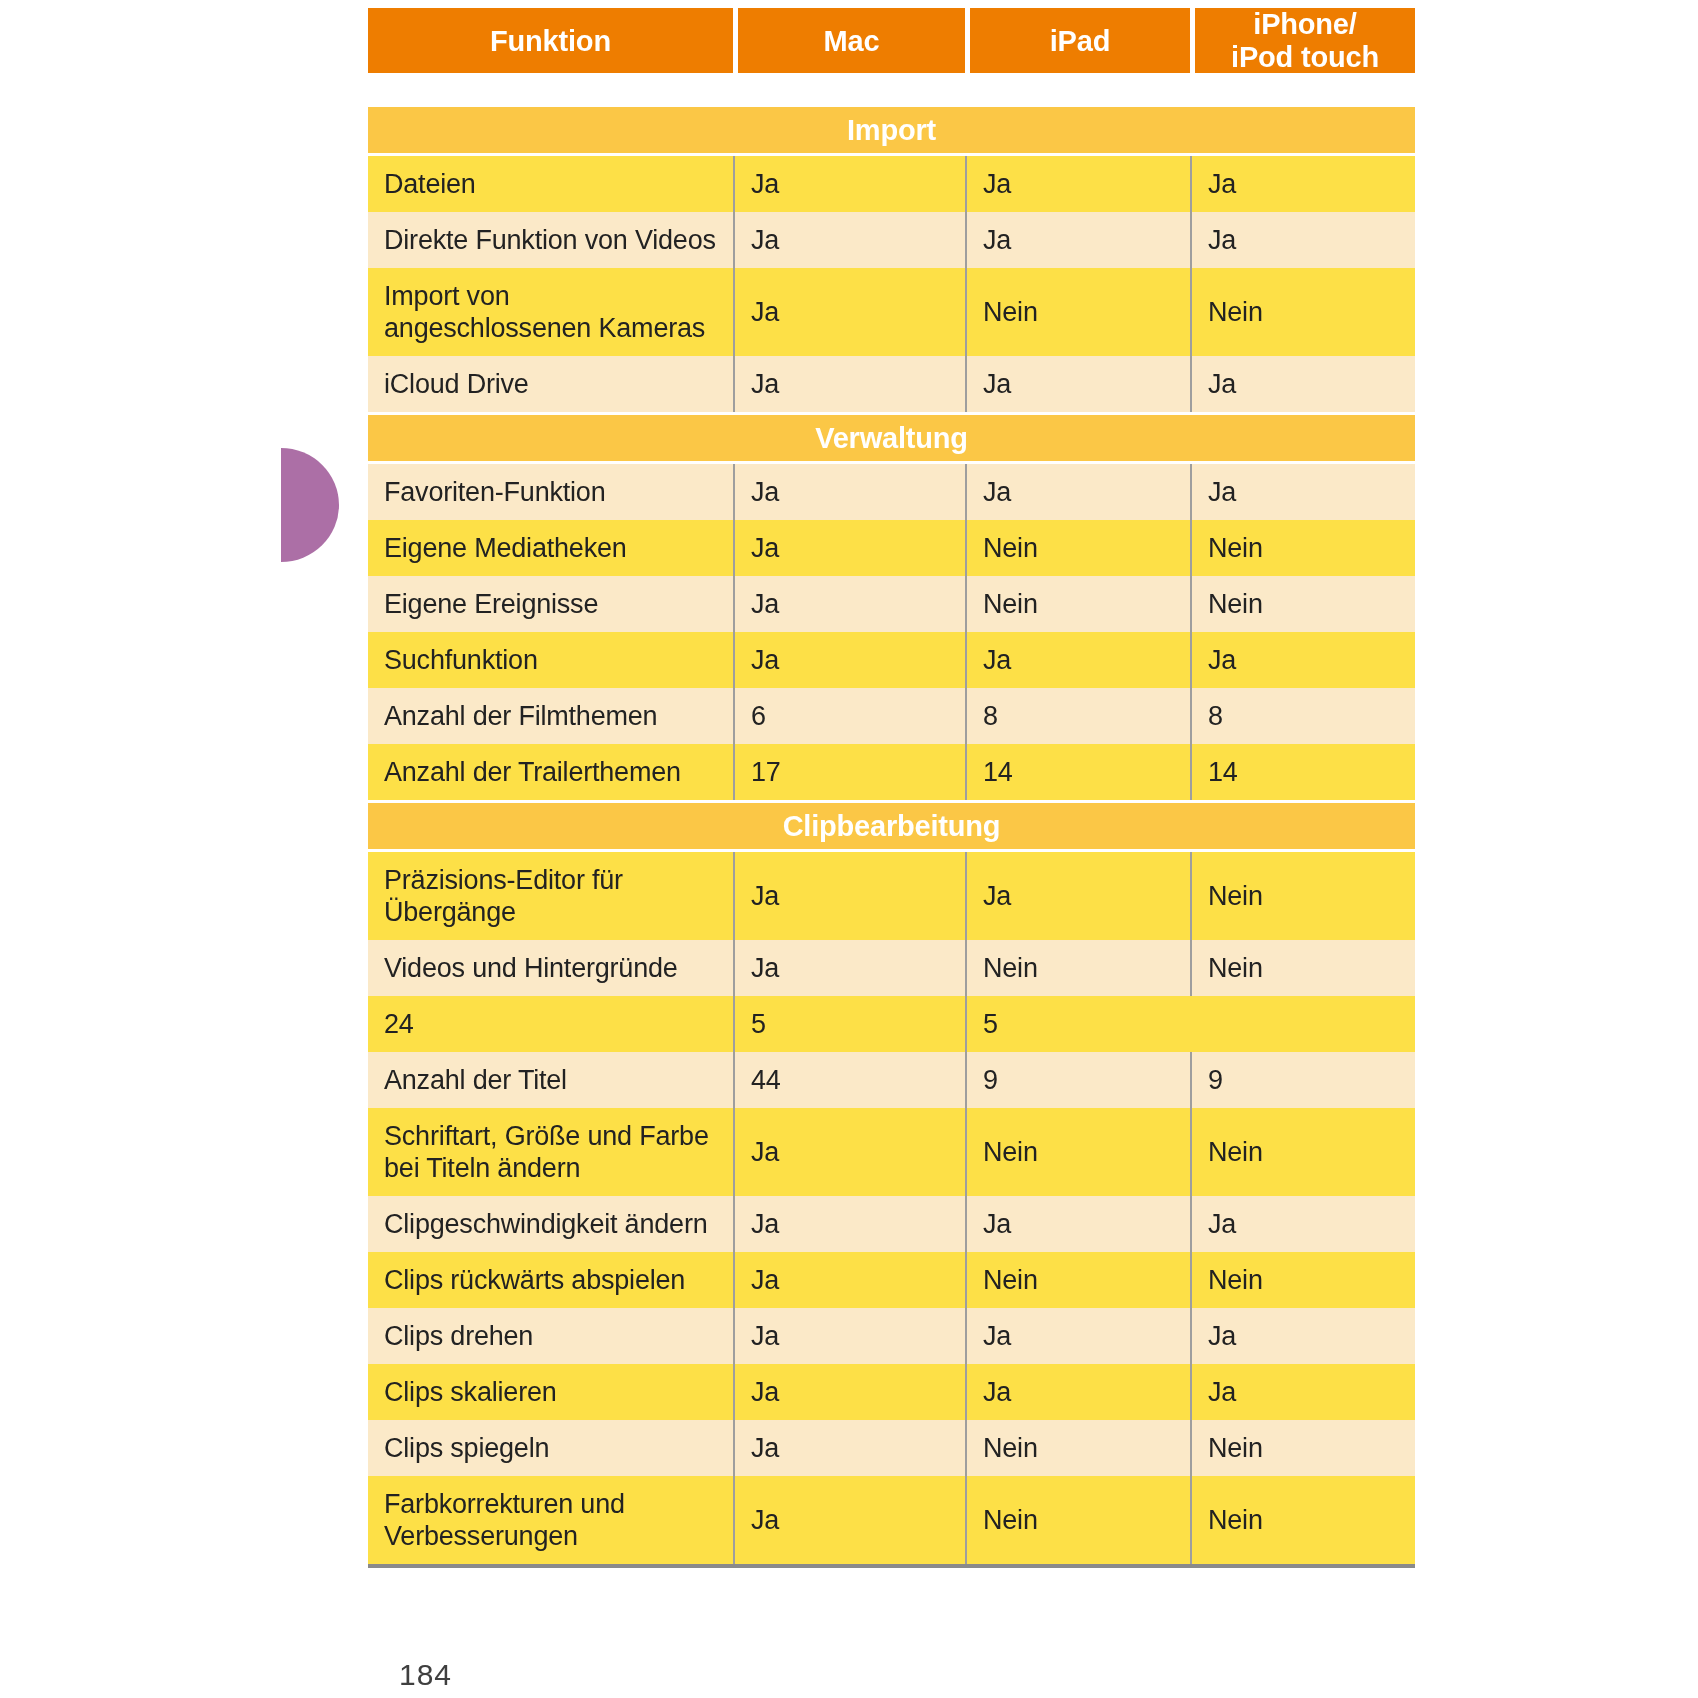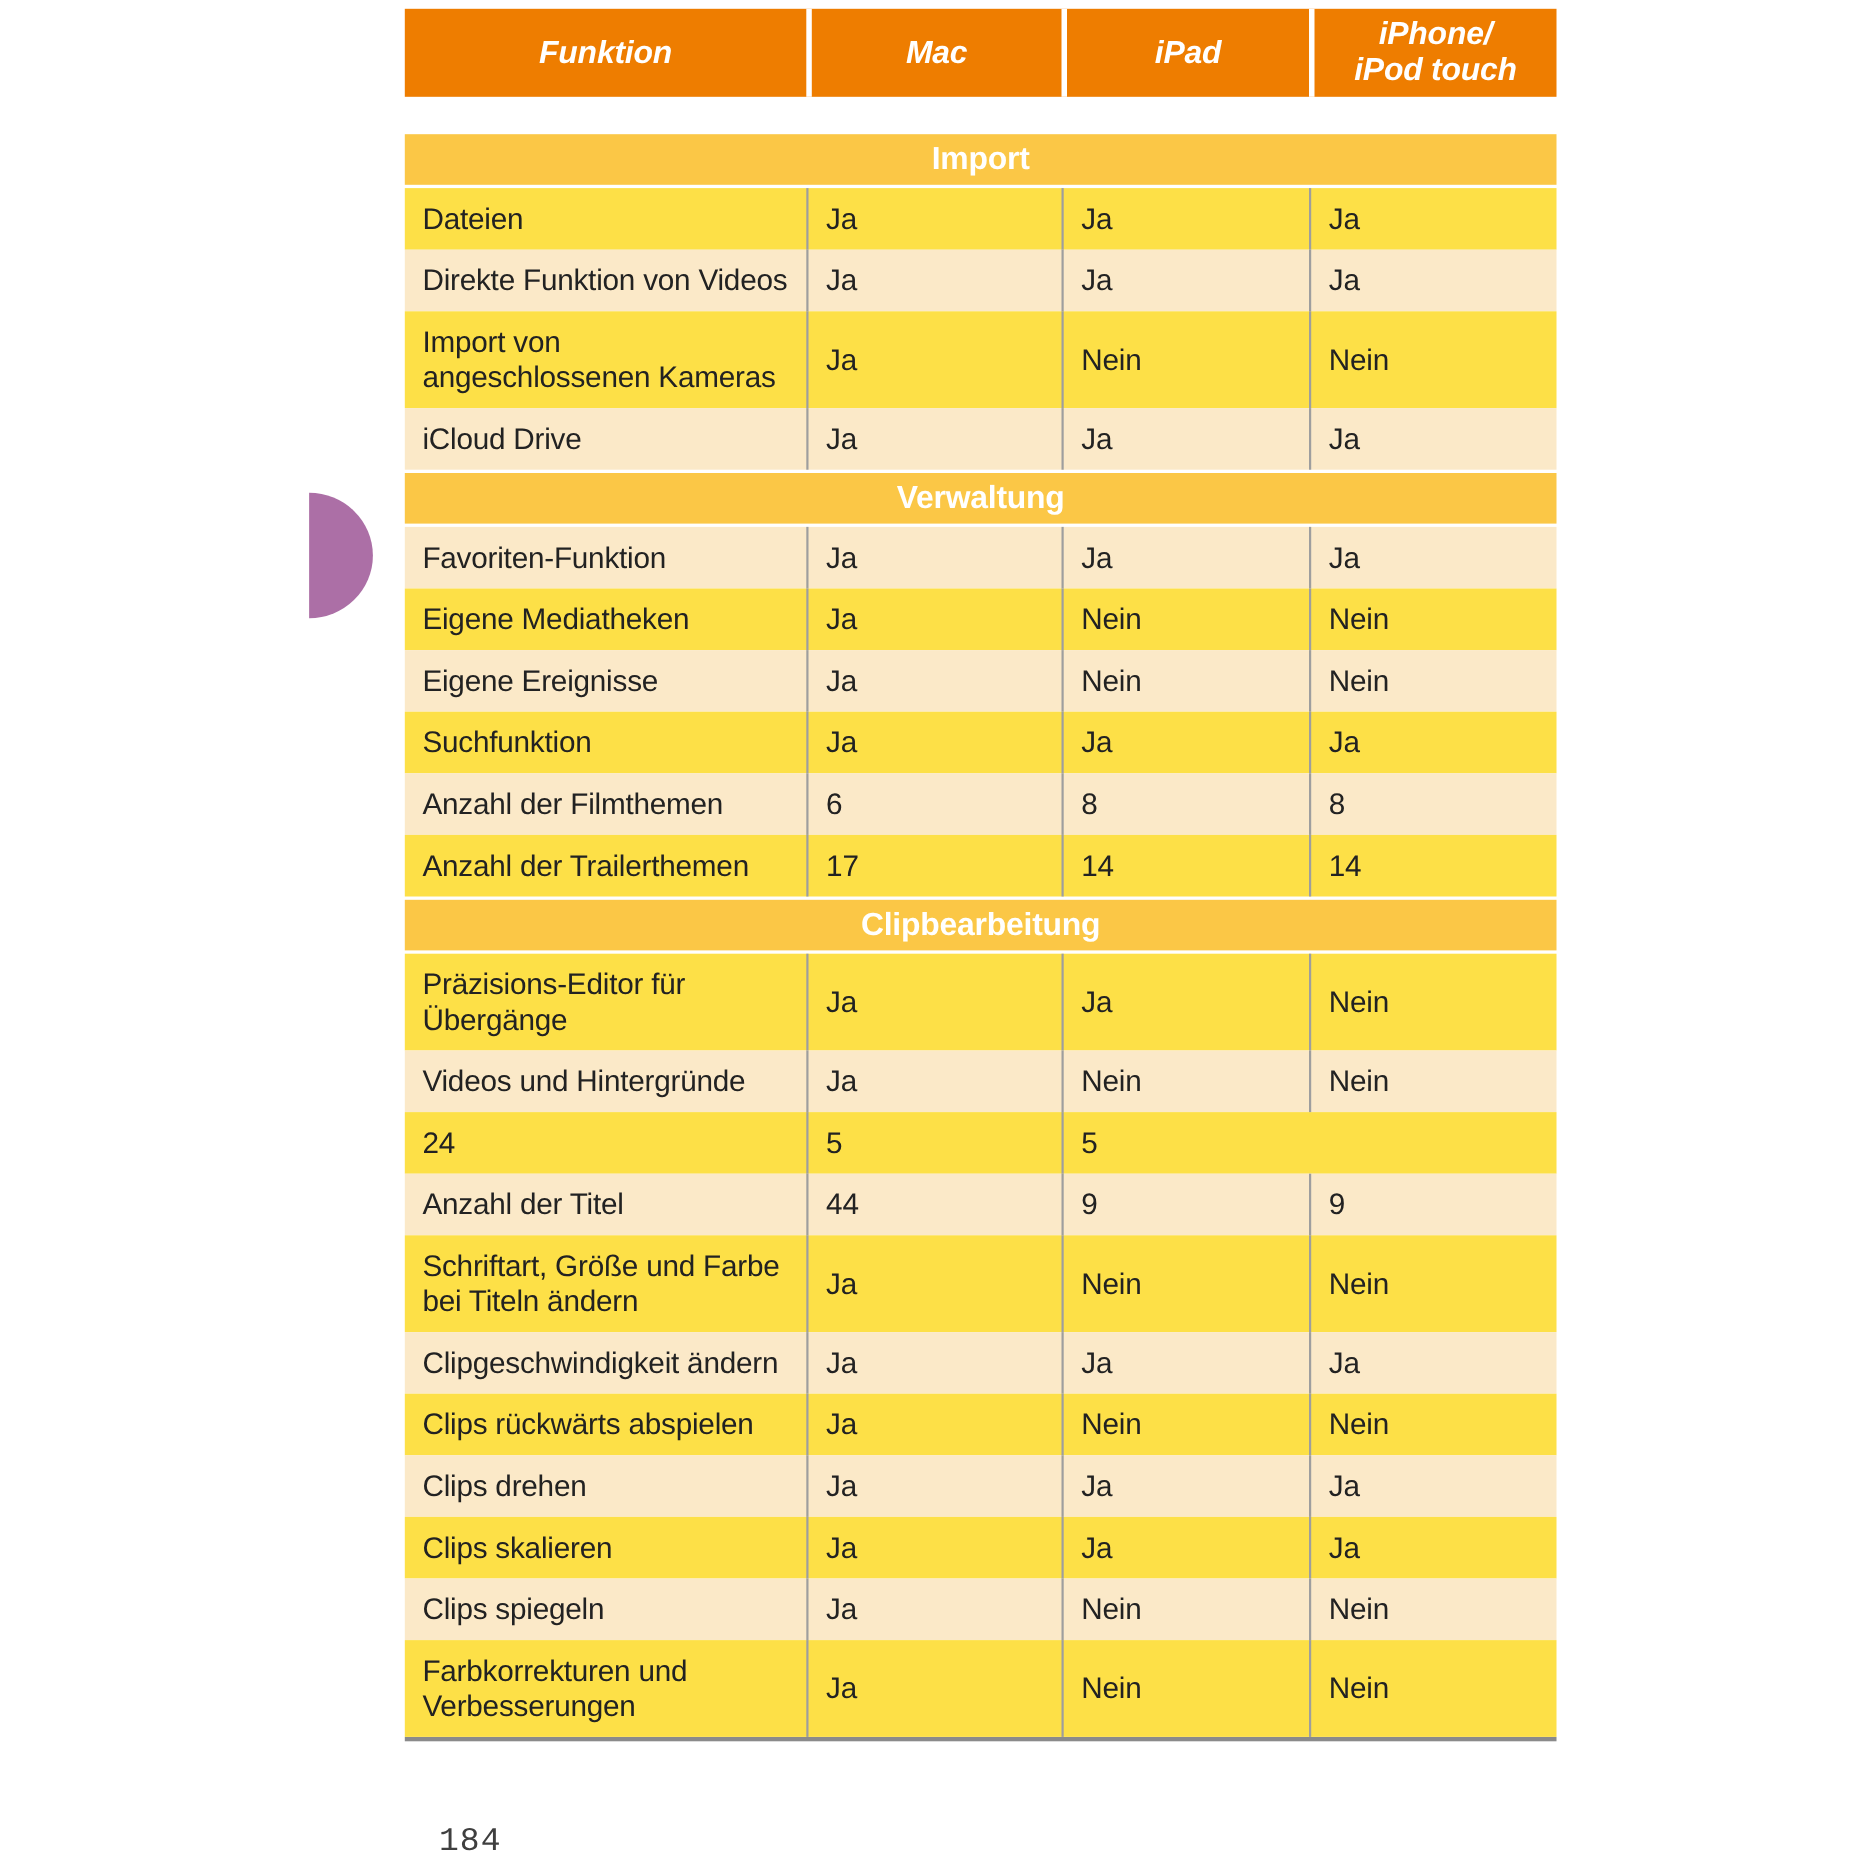--- a/index.html
+++ b/index.html
@@ -22,23 +22,22 @@
   
   .ftable{
     position:absolute; left:368px; top:8px; width:1047px;
     font-size:27px; color:#222222; line-height:32px;
     letter-spacing:-0.2px;
   }
 
   .thead{
     display:grid; grid-template-columns:365px 232px 225px 225px;
     background:var(--header-orange,#ee7d00);
-    height:80px;
+    height:65px;
     margin-bottom:3px;
-    font-style:italic;
   }
   .thead .hcell{
     display:flex; align-items:center; justify-content:center; text-align:center;
     color:#ffffff; font-weight:bold; font-size:29px; line-height:33px;
     white-space:pre-line;
   }
   .thead .hcell + .hcell{ border-left:5px solid #ffffff; }
 
   .band{
     height:46px; margin:3px 0;
@@ -56,21 +55,21 @@
     padding:12px 14px 12px 16px;
     display:flex; align-items:center;
     min-height:56px; box-sizing:border-box;
   }
   .trow .cell + .cell{ border-left:2px solid #9e9e9e; }
 
   .tbody-wrap{ border-bottom:4px solid #8a8a8a;margin-top:34px; }
 
   .pagenum{
     position:absolute; left:399px; top:1658px;
-    font-size:30px; color:#3f3f3f; letter-spacing:1px;font-family:Liberation Mono, monospace;
+    font-size:30px; color:#3f3f3f; letter-spacing:1px;
   }
 </style>
 </head>
 <body>
 
 <div class="page">
 
   <div class="semicircle"></div>
 
   <div class="ftable">

